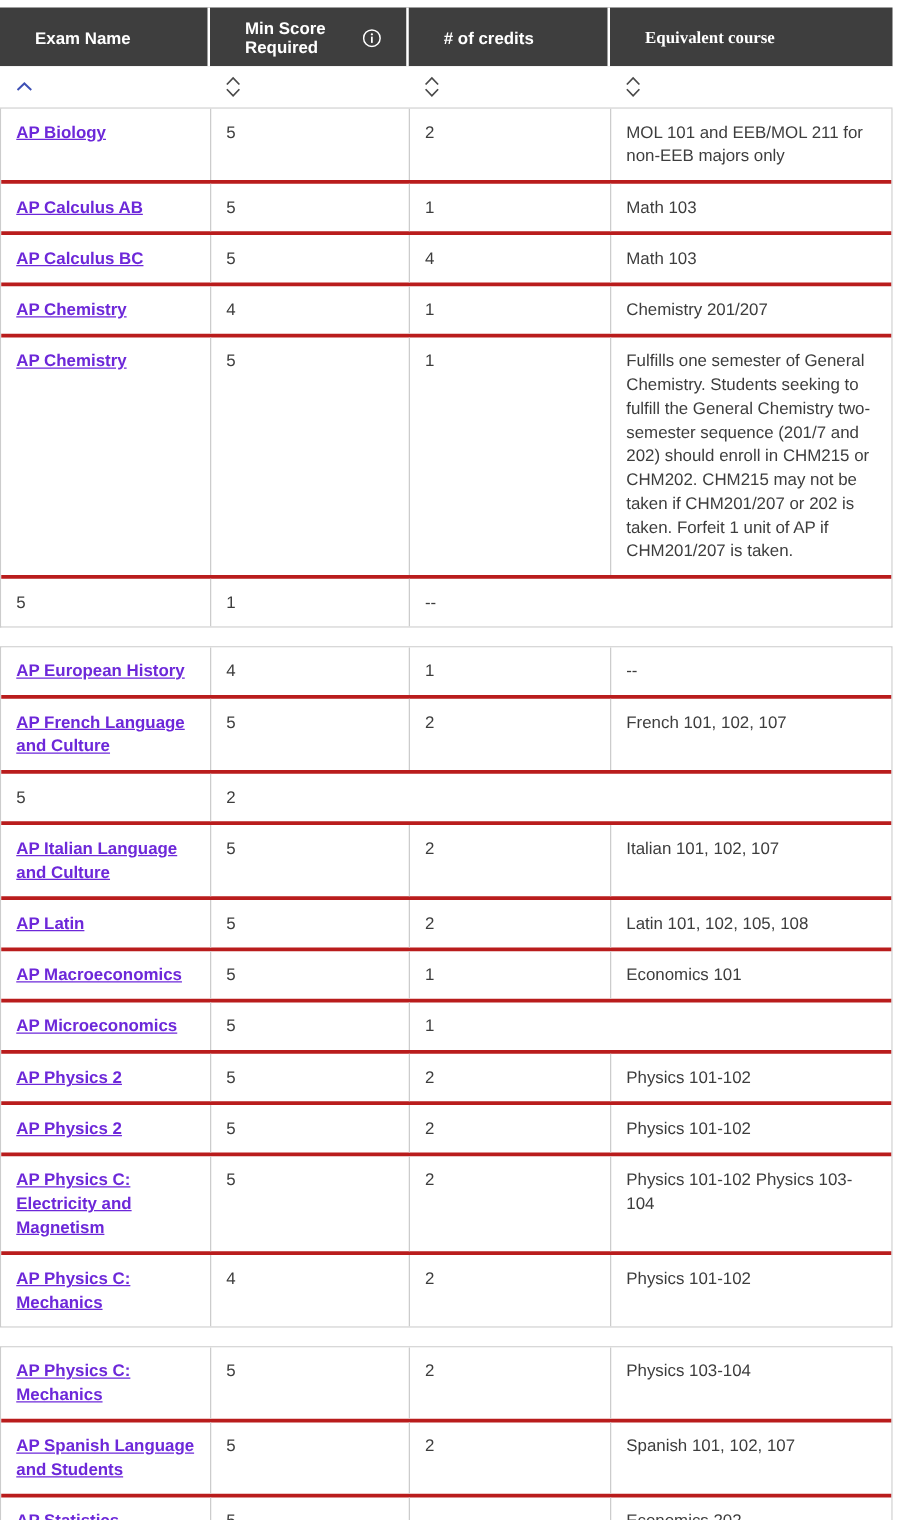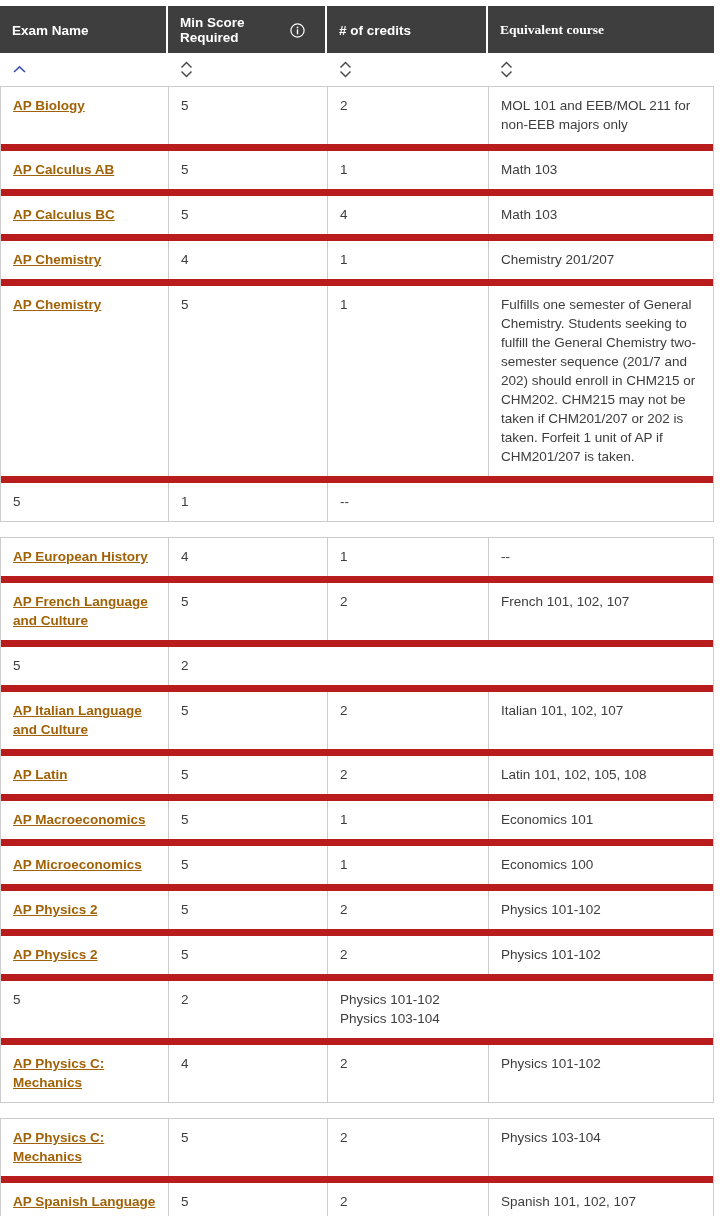--- a/index.html
+++ b/index.html
@@ -16,21 +16,21 @@
   
   .header-row {
     display: grid;
     grid-template-columns: 168px 159px 161px 1fr;
     background: #3e3e3e;
   }
   .header-cell {
     color: #ffffff;
     font-size: 13.5px;
     font-weight: bold;
-    padding: 9px 12px 8px 12px;
+    padding: 9px 12px 8px 28px;
     display: flex;
     align-items: center;
     justify-content: space-between;
     border-right: 2px solid #ffffff;
     min-height: 32px;
   }
   .header-cell:last-child { border-right: none; font-family: Liberation Serif, serif; }
   .info-icon { display: inline-flex; margin-left: 8px; margin-right: 8px; cursor: pointer; }
 
   
@@ -53,35 +53,35 @@
     border-left: 1px solid #cccccc;
     border-right: 1px solid #cccccc;
     border-bottom: 1px solid #cccccc;
   }
   .segment.first-seg { border-top: none; }
   .segment.gap-seg { border-top: 1px solid #cccccc; margin-top: 15px; }
 
   .t-row {
     display: grid;
     grid-template-columns: 168px 159px 161px 1fr;
-    border-top: 7px solid #b91c1c;
+    border-top: 3px solid #b91c1c;
     background: #ffffff;
   }
   .segment .t-row:first-child { border-top: none; }
   .t-cell {
     padding: 9px 12px 10px 12px;
     font-size: 13.5px;
     line-height: 19px;
     border-right: 1px solid #cccccc;
     min-height: 37px;
     color: #3d3d3d;
   }
   .t-cell:last-child { border-right: none; }
   .exam-cell a {
-    color: #a16207;
+    color: #6d28d9;
     font-weight: bold;
     text-decoration: underline;
     font-size: 13.5px;
     line-height: 19px;
     text-align: center;
   }
 </style>
 </head>
 <body>
 
@@ -247,21 +247,20 @@
     <div class="t-cell">1</div>
     <div class="t-cell">Economics 101</div>
   </div>
 
   <div class="t-row">
     <div class="t-cell exam-cell">
       <a href="#">AP Microeconomics</a>
     </div>
     <div class="t-cell">5</div>
     <div class="t-cell">1</div>
-    <div class="t-cell">Economics 100</div>
   </div>
 
   <div class="t-row">
     <div class="t-cell exam-cell">
       <a href="#">AP Physics 2</a>
     </div>
     <div class="t-cell">5</div>
     <div class="t-cell">2</div>
     <div class="t-cell">Physics 101-102</div>
   </div>
@@ -269,20 +268,23 @@
   <div class="t-row">
     <div class="t-cell exam-cell">
       <a href="#">AP Physics 2</a>
     </div>
     <div class="t-cell">5</div>
     <div class="t-cell">2</div>
     <div class="t-cell">Physics 101-102</div>
   </div>
 
   <div class="t-row">
+    <div class="t-cell exam-cell">
+      <a href="#">AP Physics C: Electricity and Magnetism</a>
+    </div>
     <div class="t-cell">5</div>
     <div class="t-cell">2</div>
     <div class="t-cell">Physics 101-102 Physics 103-104</div>
   </div>
 
   <div class="t-row">
     <div class="t-cell exam-cell">
       <a href="#">AP Physics C: Mechanics</a>
     </div>
     <div class="t-cell">4</div>

